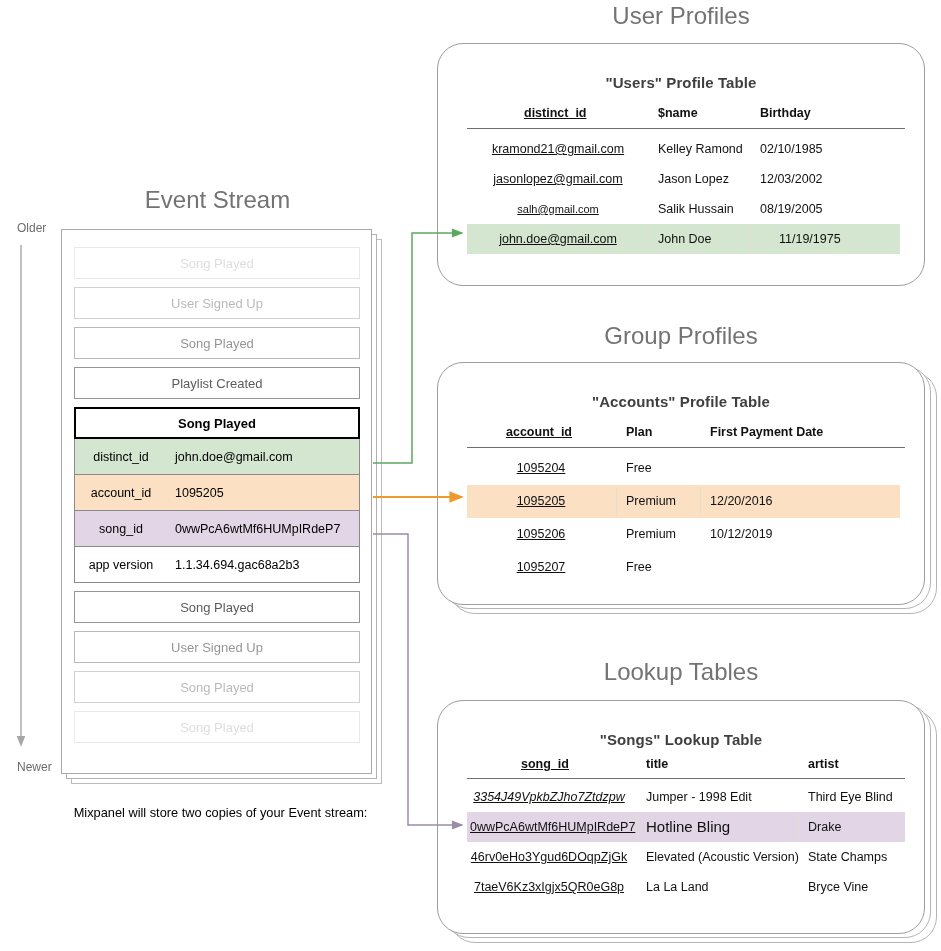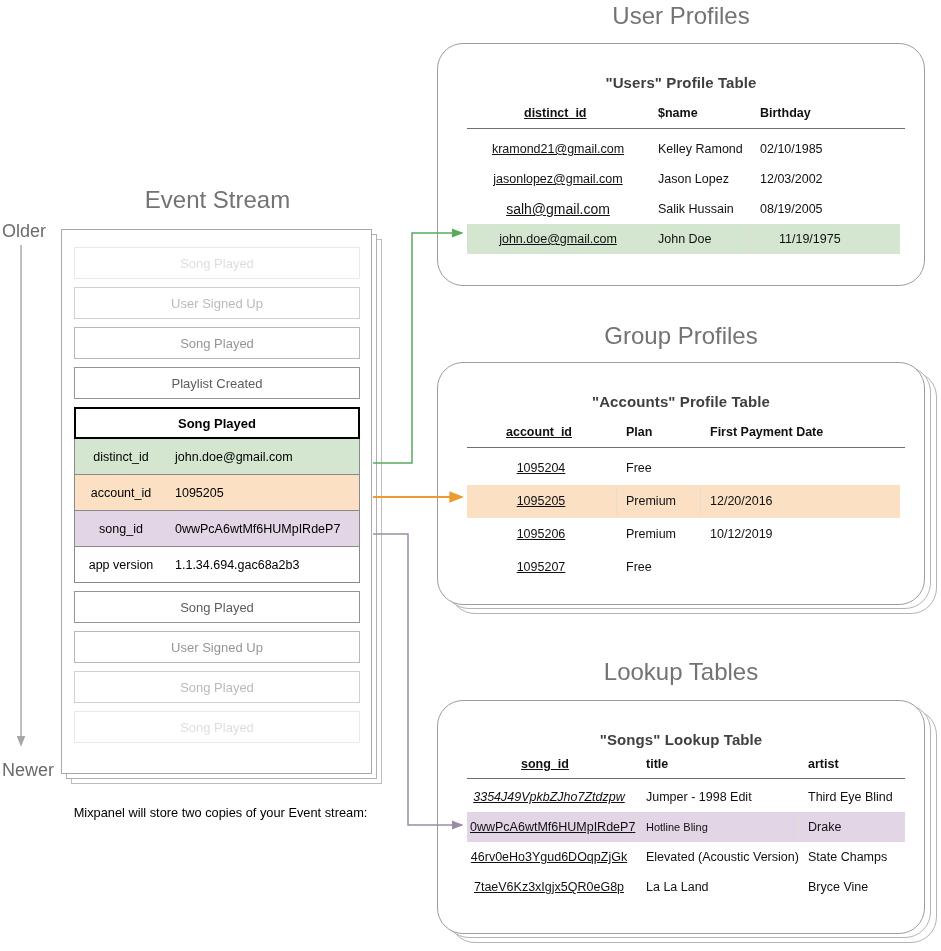--- a/index.html
+++ b/index.html
@@ -44,21 +44,21 @@
   }
   .ev.sel{border:2px solid #000;font-weight:700;color:#000;line-height:30px;}
   .prop{
     position:absolute;box-sizing:border-box;border:1.1px solid #8a8a8a;
     border-top:none;font-size:12.5px;color:#000;
   }
   .prop .k{position:absolute;left:0;width:92px;text-align:center;line-height:36px;}
   .prop .v{position:absolute;left:100px;line-height:36px;}
 
   
-  .axis-label{position:absolute;font-size:18px;color:#6b6b6b;white-space:nowrap;}
+  .axis-label{position:absolute;font-size:12px;color:#6b6b6b;white-space:nowrap;margin-left:15px;}
 
   
   .caption{
     position:absolute;text-align:center;font-size:12.8px;line-height:16.5px;
     color:#000;
   }
   .cap-green{color:#2a9d4e;}
   .cap-orange{color:#f2a33c;}
 
   svg.overlay{position:absolute;left:0;top:0;width:941px;height:951px;pointer-events:none;}
@@ -115,21 +115,21 @@
     <div style="position: absolute; left: 524px; top: 106px; font-size: 12.5px; font-weight: 700; white-space: nowrap;"><span style="text-decoration: underline;">distinct_id</span></div>
     <div style="position: absolute; left: 658px; top: 106px; font-size: 12.5px; font-weight: 700; white-space: nowrap;">$name</div>
     <div style="position: absolute; left: 760px; top: 106px; font-size: 12.5px; font-weight: 700; white-space: nowrap;">Birthday</div>
     <div class="hdr-rule" style="left: 467px; top: 128px; width: 438px;"></div>
     <div style="position: absolute; top: 134px; height: 30px; line-height: 30px; font-size: 12.5px; white-space: nowrap; left: 478px; width: 160px; text-align: center;"><span style="text-decoration: underline;">kramond21@gmail.com</span></div>
     <div style="position: absolute; top: 134px; height: 30px; line-height: 30px; font-size: 12.5px; white-space: nowrap; left: 658px;">Kelley Ramond</div>
     <div style="position: absolute; top: 134px; height: 30px; line-height: 30px; font-size: 12.5px; white-space: nowrap; left: 760px;">02/10/1985</div>
     <div style="position: absolute; top: 164px; height: 30px; line-height: 30px; font-size: 12.5px; white-space: nowrap; left: 478px; width: 160px; text-align: center;"><span style="text-decoration: underline;">jasonlopez@gmail.com</span></div>
     <div style="position: absolute; top: 164px; height: 30px; line-height: 30px; font-size: 12.5px; white-space: nowrap; left: 658px;">Jason Lopez</div>
     <div style="position: absolute; top: 164px; height: 30px; line-height: 30px; font-size: 12.5px; white-space: nowrap; left: 760px;">12/03/2002</div>
-    <div style="position: absolute; top: 194px; height: 30px; line-height: 30px; font-size: 14px; white-space: nowrap; left: 478px; width: 160px; text-align: center;"><span style="text-decoration: underline;">salh@gmail.com</span></div>
+    <div style="position: absolute; top: 194px; height: 30px; line-height: 30px; font-size: 11px; white-space: nowrap; left: 478px; width: 160px; text-align: center;"><span style="text-decoration: underline;">salh@gmail.com</span></div>
     <div style="position: absolute; top: 194px; height: 30px; line-height: 30px; font-size: 12.5px; white-space: nowrap; left: 658px;">Salik Hussain</div>
     <div style="position: absolute; top: 194px; height: 30px; line-height: 30px; font-size: 12.5px; white-space: nowrap; left: 760px;">08/19/2005</div>
     <div style="position: absolute; top: 224px; height: 30px; line-height: 30px; font-size: 12.5px; white-space: nowrap; left: 478px; width: 160px; text-align: center;"><span style="text-decoration: underline;">john.doe@gmail.com</span></div>
     <div style="position: absolute; top: 224px; height: 30px; line-height: 30px; font-size: 12.5px; white-space: nowrap; left: 658px;">John Doe</div>
     <div style="position: absolute; top: 224px; height: 44px; line-height: 30px; font-size: 12.5px; white-space: nowrap; left: 779px;">11/19/1975</div>
   </div>
 
 <div class="card-ghost" style="left:449px;top:371px;width:488px;height:243px;"></div>
 <div class="card-ghost" style="left:443px;top:366px;width:488px;height:243px;"></div>
 <div class="card" style="left:437px;top:362px;width:488px;height:243px;"></div>
@@ -163,21 +163,21 @@
     <div class="colsep" style="left: 636px; top: 815px; height: 24px;"></div>
     <div class="colsep" style="left: 798px; top: 815px; height: 24px;"></div>
     <div style="position: absolute; left: 521px; top: 757px; font-size: 12.5px; font-weight: 700; white-space: nowrap;"><span style="text-decoration: underline;">song_id</span></div>
     <div style="position: absolute; left: 646px; top: 757px; font-size: 12.5px; font-weight: 700; white-space: nowrap;">title</div>
     <div style="position: absolute; left: 808px; top: 757px; font-size: 12.5px; font-weight: 700; white-space: nowrap;">artist</div>
     <div class="hdr-rule" style="left: 467px; top: 778px; width: 438px;"></div>
     <div style="position: absolute; top: 782px; height: 30px; line-height: 30px; font-size: 12.5px; white-space: nowrap; left: 470px; width: 158px; text-align: center; font-style: italic;"><span style="text-decoration: underline;">3354J49VpkbZJho7Ztdzpw</span></div>
     <div style="position: absolute; top: 782px; height: 30px; line-height: 30px; font-size: 12.5px; white-space: nowrap; left: 646px;">Jumper - 1998 Edit</div>
     <div style="position: absolute; top: 782px; height: 30px; line-height: 30px; font-size: 12.5px; white-space: nowrap; left: 808px;">Third Eye Blind</div>
     <div style="position: absolute; top: 812px; height: 30px; line-height: 30px; font-size: 12.5px; white-space: nowrap; left: 470px; width: 158px; text-align: center;"><span style="text-decoration: underline;">0wwPcA6wtMf6HUMpIRdeP7</span></div>
-    <div style="position: absolute; top: 812px; height: 30px; line-height: 30px; font-size: 11px; white-space: nowrap; left: 646px;">Hotline Bling</div>
+    <div style="position: absolute; top: 812px; height: 30px; line-height: 30px; font-size: 15px; white-space: nowrap; left: 646px;">Hotline Bling</div>
     <div style="position: absolute; top: 812px; height: 30px; line-height: 30px; font-size: 12.5px; white-space: nowrap; left: 808px;">Drake</div>
     <div style="position: absolute; top: 842px; height: 30px; line-height: 30px; font-size: 12.5px; white-space: nowrap; left: 470px; width: 158px; text-align: center;"><span style="text-decoration: underline;">46rv0eHo3Ygud6DOqpZjGk</span></div>
     <div style="position: absolute; top: 842px; height: 30px; line-height: 30px; font-size: 12.5px; white-space: nowrap; left: 646px;">Elevated (Acoustic Version)</div>
     <div style="position: absolute; top: 842px; height: 30px; line-height: 30px; font-size: 12.5px; white-space: nowrap; left: 808px;">State Champs</div>
     <div style="position: absolute; top: 872px; height: 30px; line-height: 30px; font-size: 12.5px; white-space: nowrap; left: 470px; width: 158px; text-align: center;"><span style="text-decoration: underline;">7taeV6Kz3xIgjx5QR0eG8p</span></div>
     <div style="position: absolute; top: 872px; height: 30px; line-height: 30px; font-size: 12.5px; white-space: nowrap; left: 646px;">La La Land</div>
     <div style="position: absolute; top: 872px; height: 30px; line-height: 30px; font-size: 12.5px; white-space: nowrap; left: 808px;">Bryce Vine</div>
   </div>
 
 <div class="caption" style="left:38px;top:805px;width:365px;">

